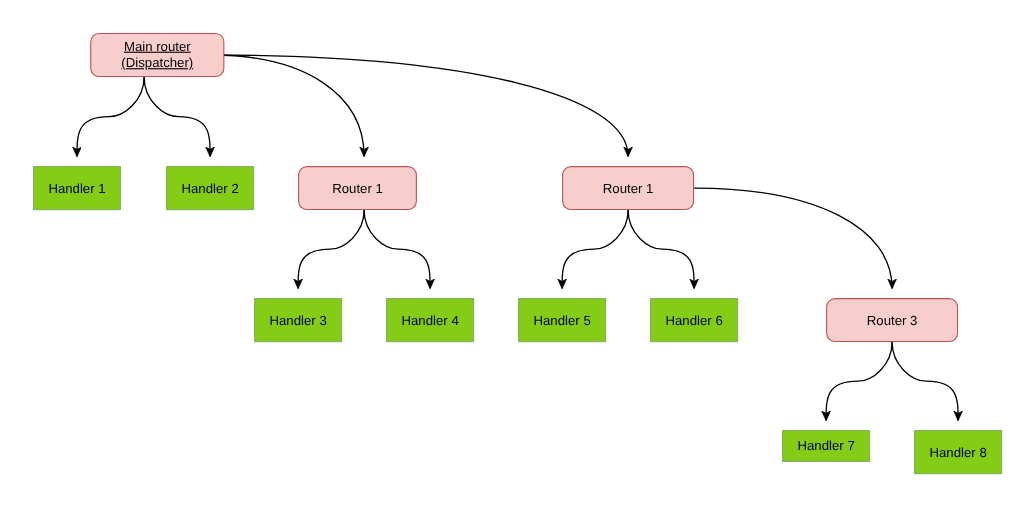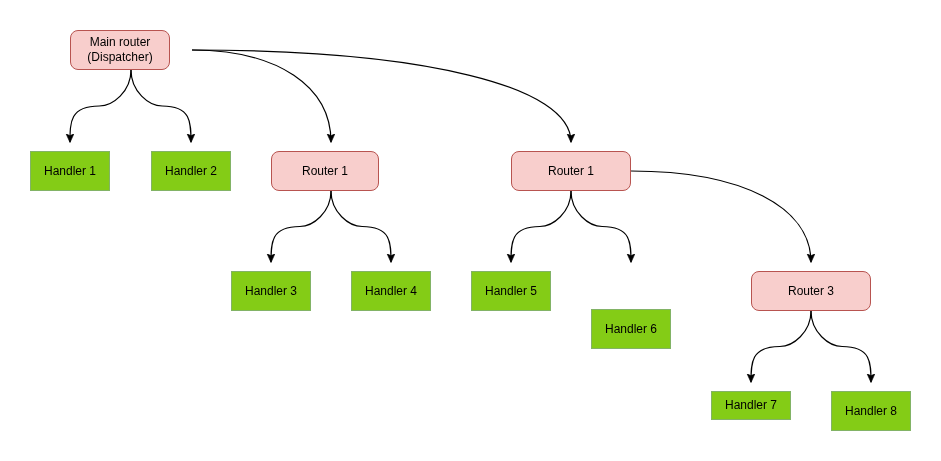--- a/index.html
+++ b/index.html
@@ -77,28 +77,28 @@
         <path d="M 331 191 C 331 212.3 349 226.5 362.2 226.5 C 391 226.5 391 242.475 391 262" marker-end="url(#arrowhead)"></path>
         <path d="M 571 191 C 571 212.3 553 226.5 539.8 226.5 C 511 226.5 511 242.475 511 262" marker-end="url(#arrowhead)"></path>
         <path d="M 571 191 C 571 212.3 589 226.5 602.2 226.5 C 631 226.5 631 242.475 631 262" marker-end="url(#arrowhead)"></path>
         <path d="M 631 171 C 742.6 171 811 207.4 811 262" marker-end="url(#arrowhead)"></path>
         <path d="M 811 311 C 811 332.3 793 346.5 779.8 346.5 C 751 346.5 751 362.475 751 382" marker-end="url(#arrowhead)"></path>
         <path d="M 811 311 C 811 332.3 829 346.5 842.2 346.5 C 871 346.5 871 362.475 871 382" marker-end="url(#arrowhead)"></path>
       </g>
   </svg>
 
   <div id="node-layer">
-      <div class="node router" style="left: 70px; top: 30px; width: 100px; height: 40px;"><span class="node-label">Main router
+      <div class="node router" style="left: 82px; top: 30px; width: 122px; height: 40px; text-decoration: underline;"><span class="node-label">Main router
 (Dispatcher)</span></div>
       <div class="node handler" style="left: 30px; top: 151px; width: 80px; height: 40px;"><span class="node-label">Handler 1</span></div>
       <div class="node handler" style="left: 151px; top: 151px; width: 80px; height: 40px;"><span class="node-label">Handler 2</span></div>
       <div class="node router" style="left: 271px; top: 151px; width: 108px; height: 40px;"><span class="node-label">Router 1</span></div>
       <div class="node router" style="left: 511px; top: 151px; width: 120px; height: 40px;"><span class="node-label">Router 1</span></div>
       <div class="node handler" style="left: 231px; top: 271px; width: 80px; height: 40px;"><span class="node-label">Handler 3</span></div>
       <div class="node handler" style="left: 351px; top: 271px; width: 80px; height: 40px;"><span class="node-label">Handler 4</span></div>
       <div class="node handler" style="left: 471px; top: 271px; width: 80px; height: 40px;"><span class="node-label">Handler 5</span></div>
-      <div class="node handler" style="left: 591px; top: 271px; width: 80px; height: 40px; margin-top: 38px;"><span class="node-label">Handler 6</span></div>
+      <div class="node handler" style="left: 591px; top: 271px; width: 80px; height: 40px;"><span class="node-label">Handler 6</span></div>
       <div class="node router" style="left: 751px; top: 271px; width: 120px; height: 40px; align-items: center;"><span class="node-label">Router 3</span></div>
       <div class="node handler" style="left: 711px; top: 391px; width: 80px; height: 29px;"><span class="node-label">Handler 7</span></div>
       <div class="node handler" style="left: 831px; top: 391px; width: 80px; height: 40px;"><span class="node-label">Handler 8</span></div>
     </div>
 
 </div>
 
 </body></html>

